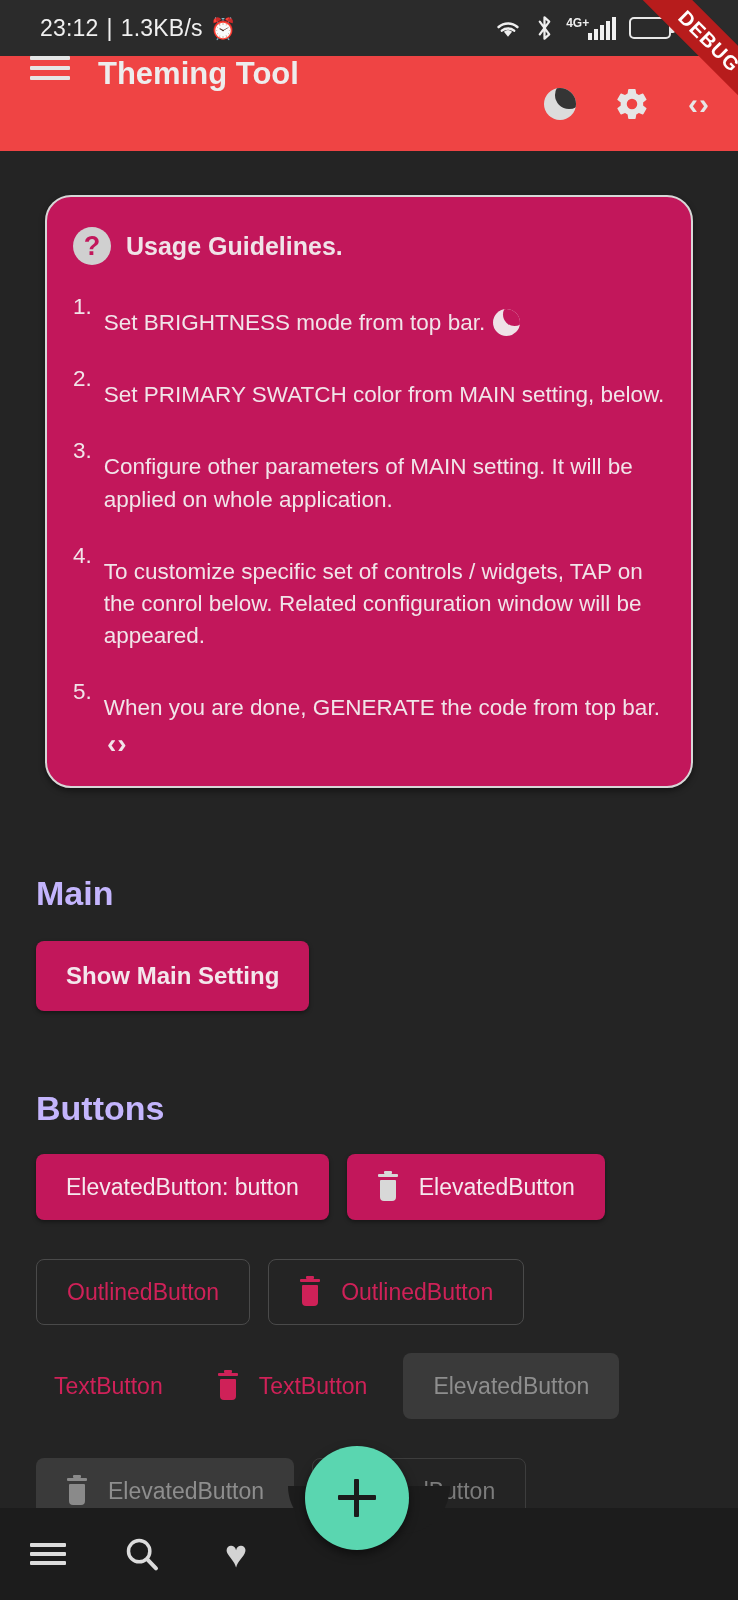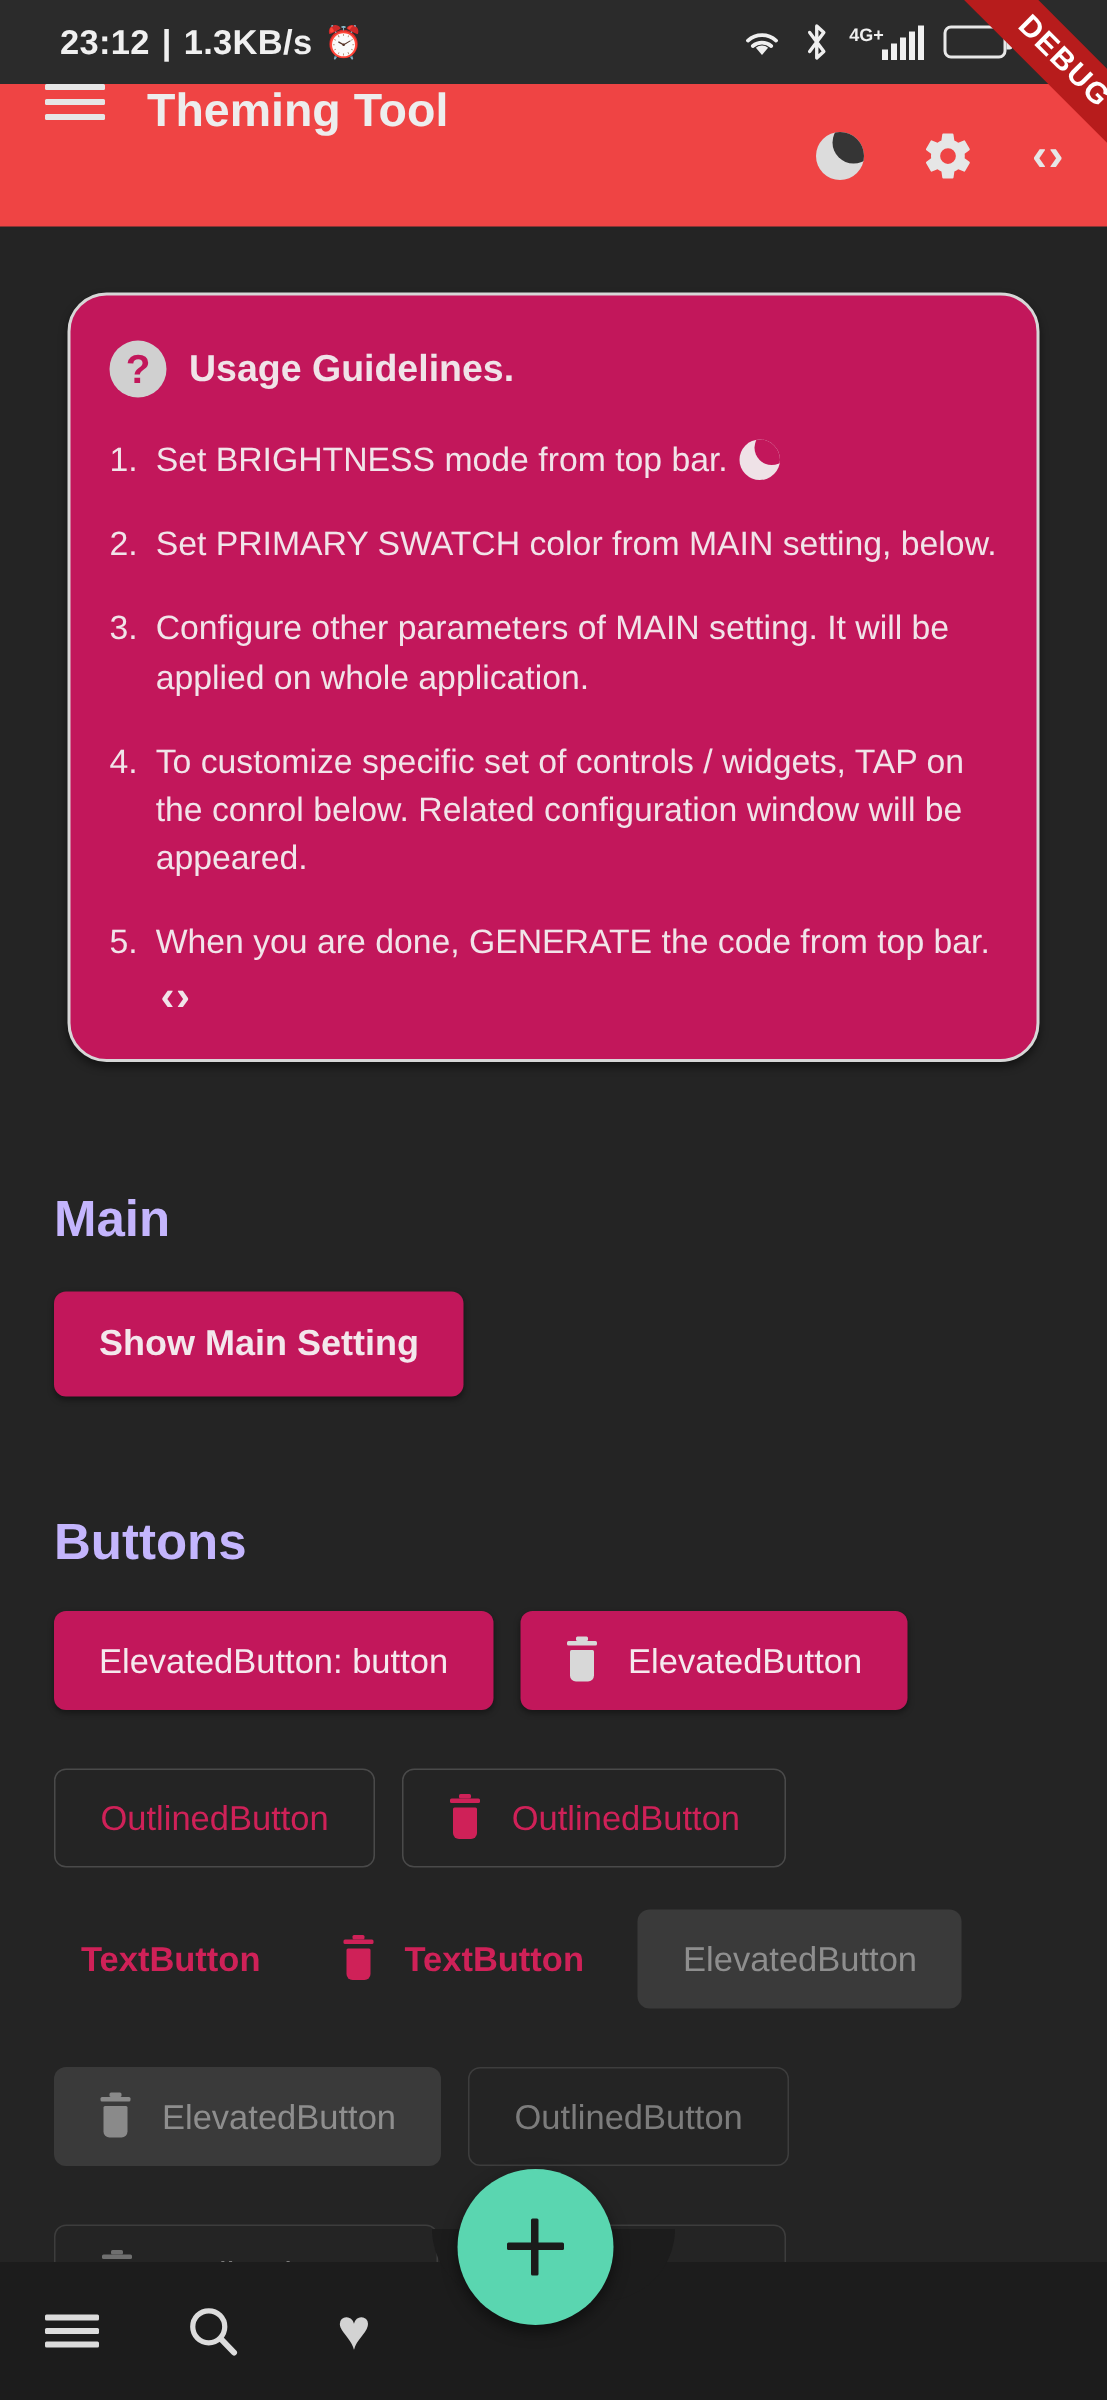--- a/index.html
+++ b/index.html
@@ -29,21 +29,21 @@
     align-items: center;
     justify-content: space-between;
     padding: 0 22px 0 40px;
     color: #f0f0f0;
   }
   .sb-left {
     display: flex;
     align-items: center;
     gap: 8px;
     font-size: 23px;
-    font-weight: bold;
+    font-weight: normal;
     letter-spacing: 0.2px;
     justify-content: flex-end;
   }
   .sb-right {
     display: flex;
     align-items: center;
     gap: 13px;
   }
   .sb-icon { display: flex; align-items: center; }
   .alarm-glyph { font-size: 21px; line-height: 1; }
@@ -194,21 +194,21 @@
   }
   .guide-item {
     display: flex;
     gap: 12px;
     font-size: 22.5px;
     line-height: 1.43;
     margin-top: 24px;
     color: #f1e4e9;
   }
   .guide-item .num { flex: 0 0 auto; }
-  .guide-item .txt { flex: 1 1 auto; }
+  .guide-item .txt { flex: 1 1 auto; margin-top: 16px; }
   .inline-moon {
     display: inline-block;
     vertical-align: -6px;
     width: 27px; height: 27px;
     border-radius: 50%;
     background: #efe2e7;
     position: relative;
     overflow: hidden;
     margin-left: 8px;
   }
@@ -290,21 +290,20 @@
     border: 1.5px solid #3d3d3d;
     padding: 18px 30px;
     min-height: 66px;
     cursor: default;
   }
   .btn-text {
     background: transparent;
     color: #cf2158;
     padding: 16px 18px;
     min-height: 60px;
-    font-weight: bold;
   }
 
   .btn-main {
     background: #c2175b;
     color: #f3e7ec;
     font-size: 24px;
     font-weight: bold;
     padding: 20px 30px;
     border-radius: 8px;
     min-height: 70px;

